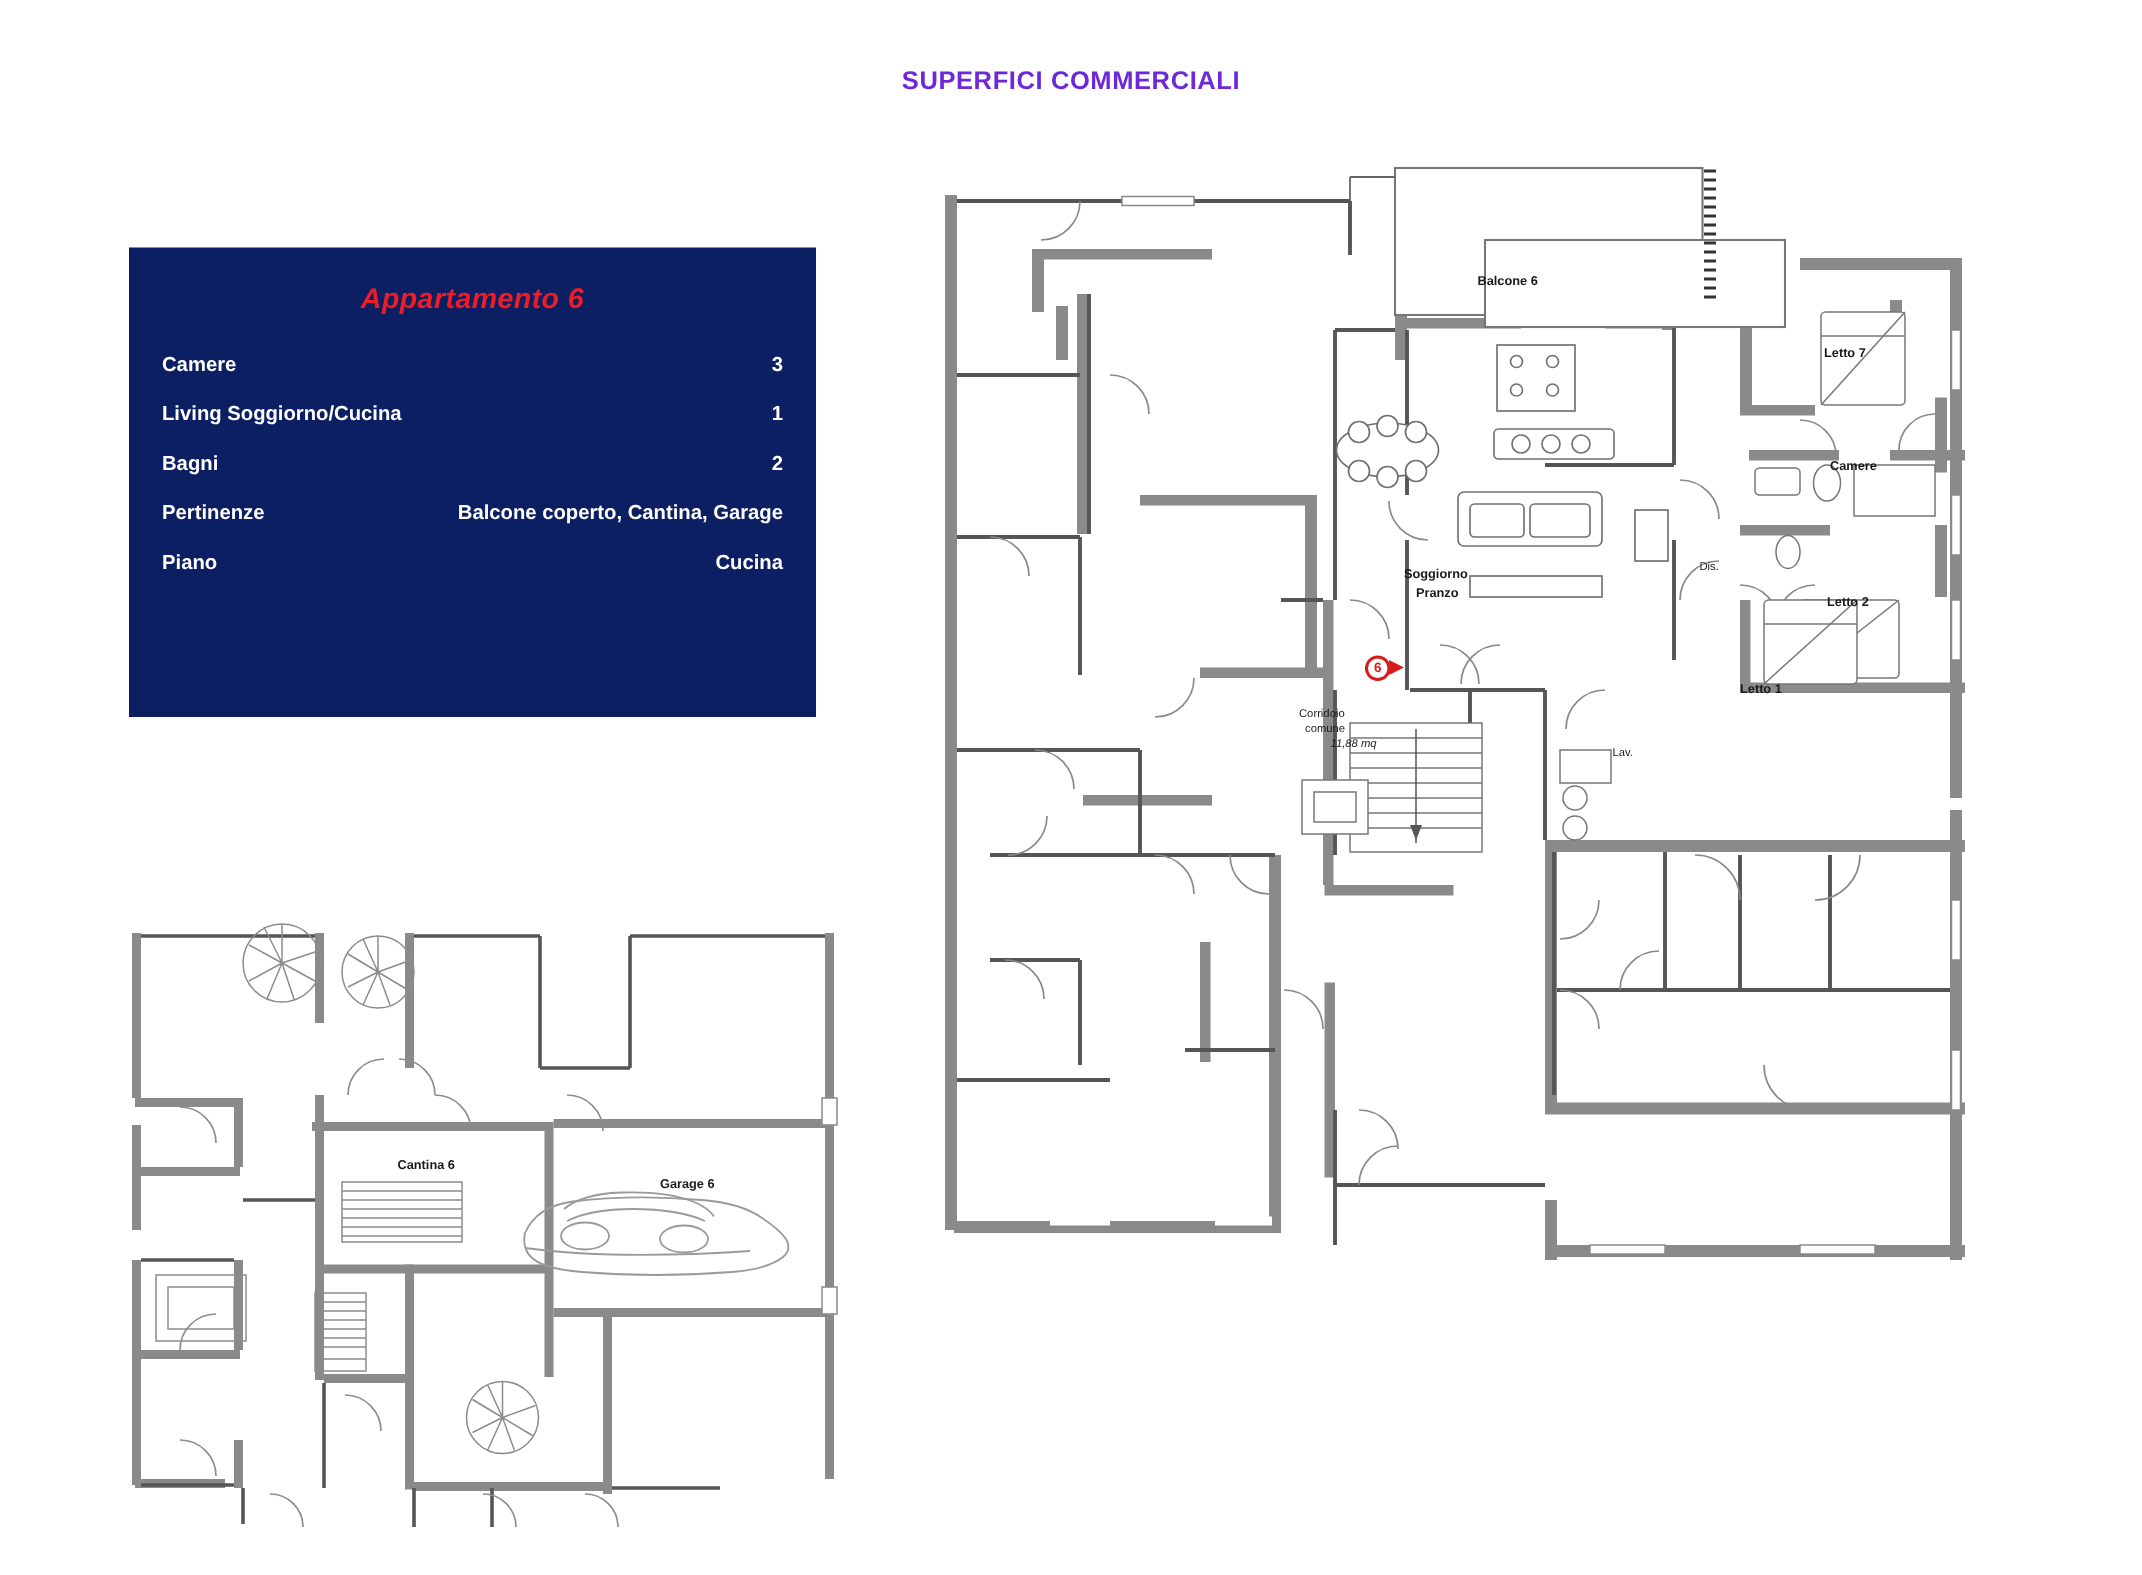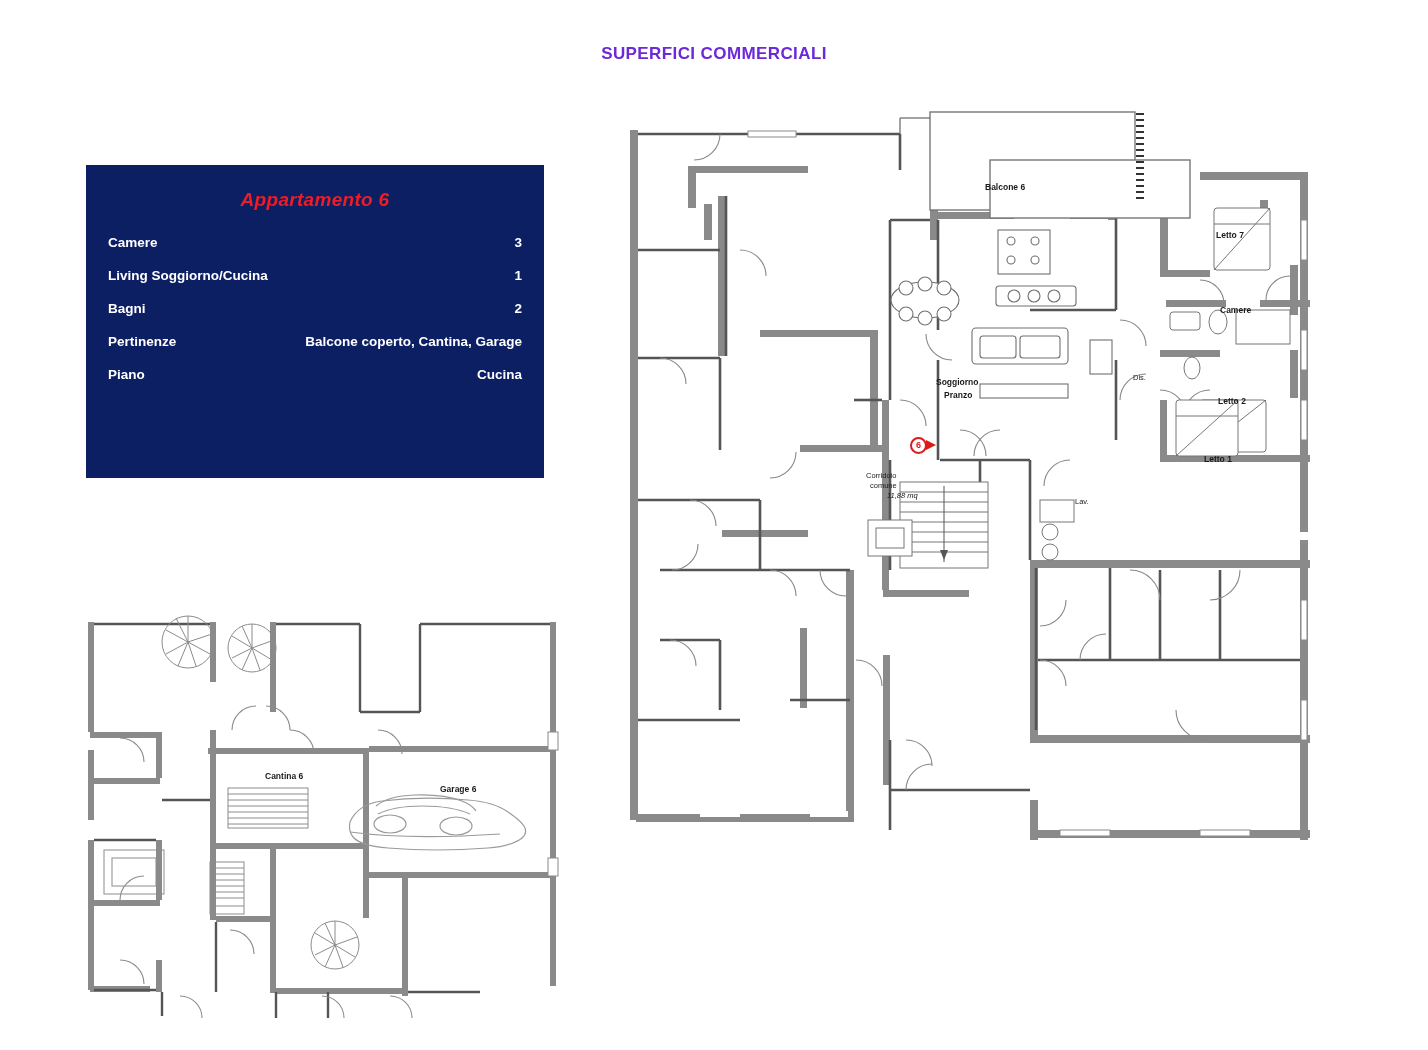--- a/index.html
+++ b/index.html
@@ -310,21 +310,21 @@
         <rect x="460" y="730" width="50" height="6" fill="#fff"></rect>
         <rect x="600" y="730" width="50" height="6" fill="#fff"></rect>
       </g>
     </g>
   </svg>
 
   <div class="rlabel" style="left:385px;top:83px;">Balcone 6</div>
   <div class="rlabel" style="left:616px;top:131px;">Letto 7</div>
   <div class="rlabel" style="left:620px;top:206px;">Camere</div>
   <div class="rlabel" style="left:618px;top:297px;">Letto 2</div>
-  <div class="rlabel" style="left:604px;top:355px;">Letto 1</div>
+  <div class="rlabel" style="left:560px;top:355px;">Letto 1</div>
   <div class="rlabel small" style="left:533px;top:274px;">Dis.</div>
   <div class="rlabel small" style="left:475px;top:398px;">Lav.</div>
   <div class="rlabel" style="left:336px;top:278px;">Soggiorno</div>
   <div class="rlabel" style="left:344px;top:291px;">Pranzo</div>
   <div class="rlabel small" style="left:266px;top:372px;">Corridoio</div>
   <div class="rlabel small" style="left:270px;top:382px;">comune</div>
   <div class="rlabel ital" style="left:263px;top:392px;">11,88 mq</div>
 </div>
 
 <div id="apt-marker">

